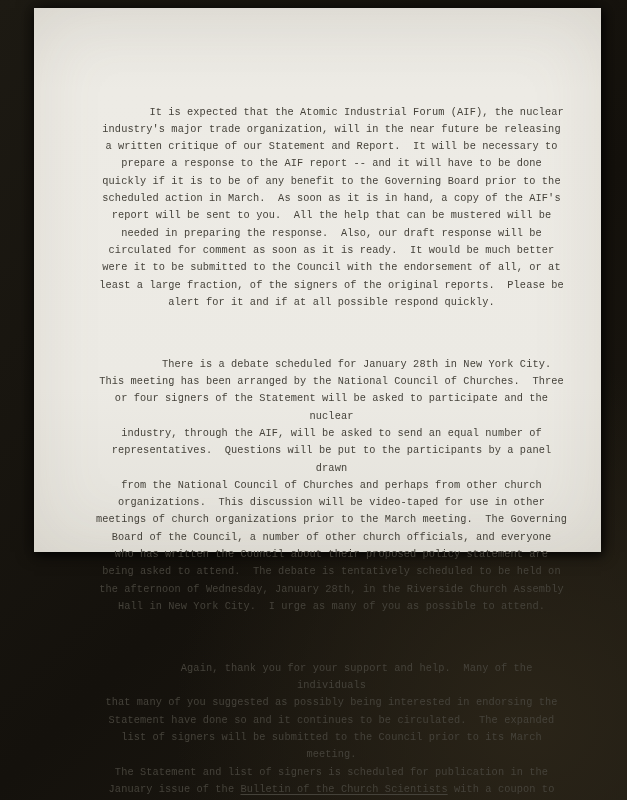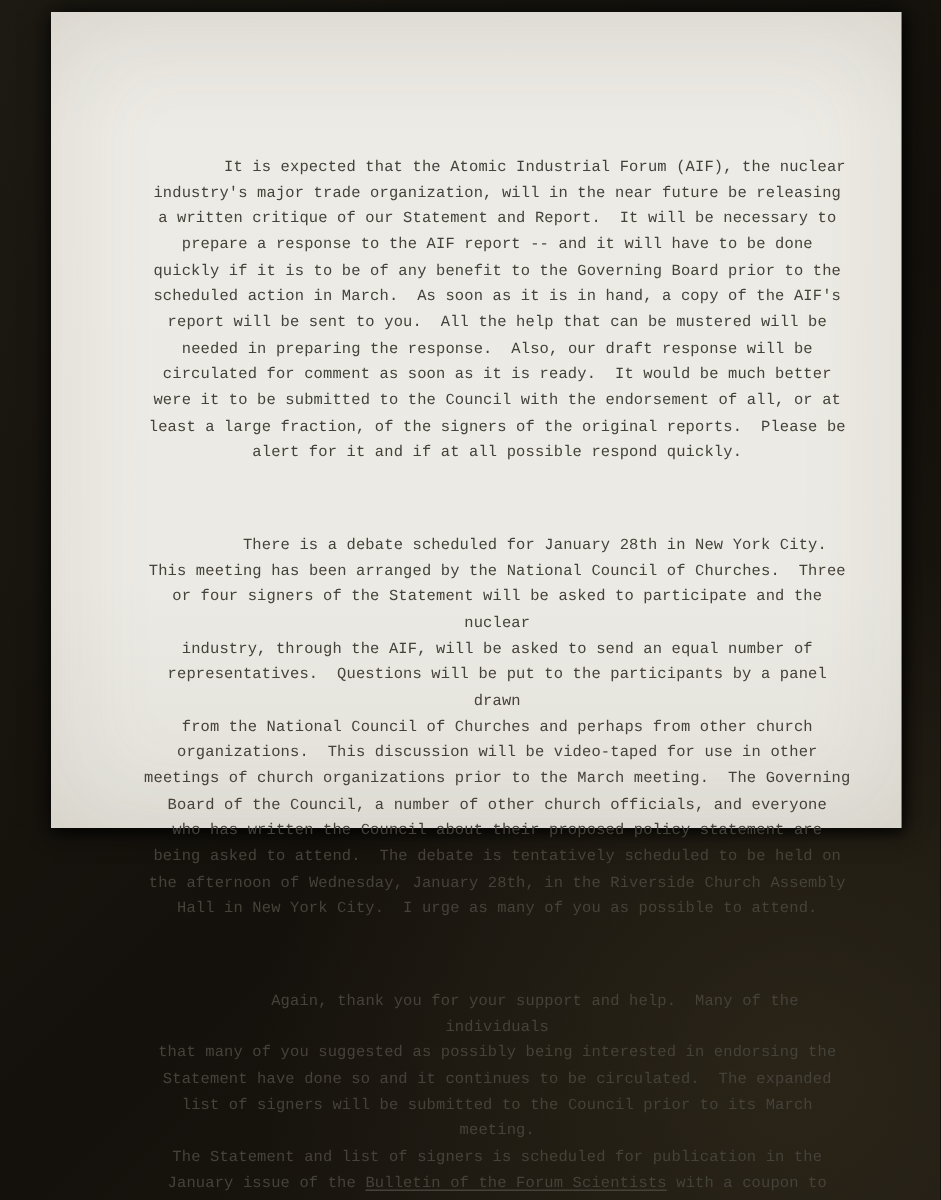--- a/index.html
+++ b/index.html
@@ -79,18 +79,18 @@
 Board of the Council, a number of other church officials, and everyone
 who has written the Council about their proposed policy statement are
 being asked to attend.  The debate is tentatively scheduled to be held on
 the afternoon of Wednesday, January 28th, in the Riverside Church Assembly
 Hall in New York City.  I urge as many of you as possible to attend.</p>
       <p class="para"><span>        Again, thank you for your support and help.  Many of the individuals
 that many of you suggested as possibly being interested in endorsing the
 Statement have done so and it continues to be circulated.  The expanded
 list of signers will be submitted to the Council prior to its March meeting.
 The Statement and list of signers is scheduled for publication in the
-January issue of the </span><span class="underline">Bulletin of the Forum Scientists</span><span> with a coupon to
+January issue of the </span><span class="underline">Bulletin of the Church Scientists</span><span> with a coupon to
 be used by those that elect to join us in endorsing the Statement.</span></p>
       
     </div>
   </div>
 </div>
 
 </body></html>

